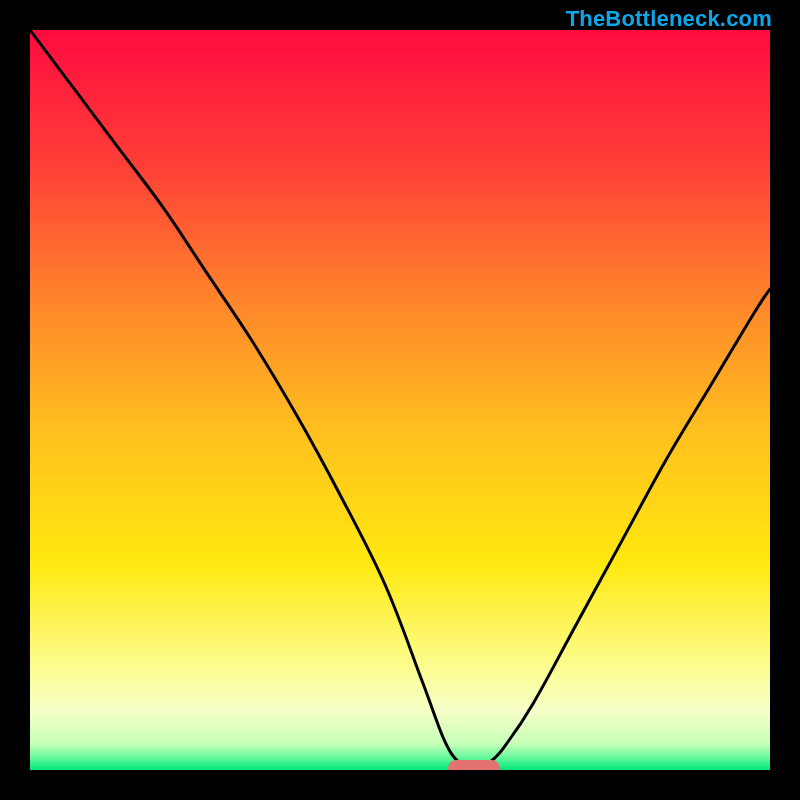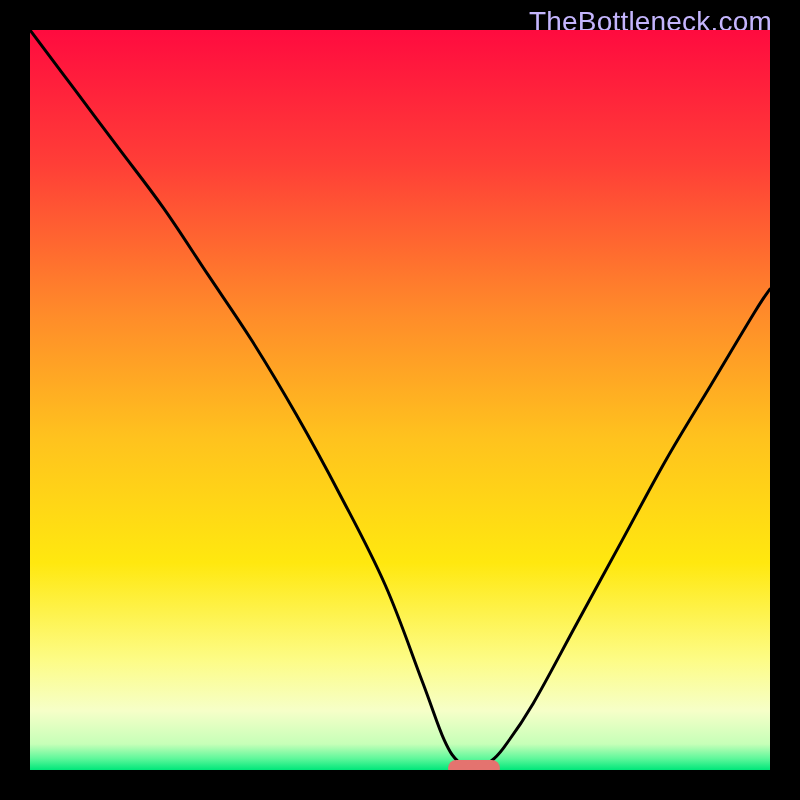--- a/index.html
+++ b/index.html
@@ -21,23 +21,23 @@
     position: absolute;
     left: 30px;
     top: 30px;
     width: 740px;
     height: 740px;
   }
   .watermark {
     position: absolute;
     top: 6px;
     right: 28px;
-    color: #c4b5fd;
-    font-size: 28px;
-    font-weight: 400;
+    color: #0ea5e9;
+    font-size: 22px;
+    font-weight: 700;
     letter-spacing: 0.2px;
     user-select: none;
   }
   svg {
     display: block;
   }
 </style>
 </head>
 <body>
 

